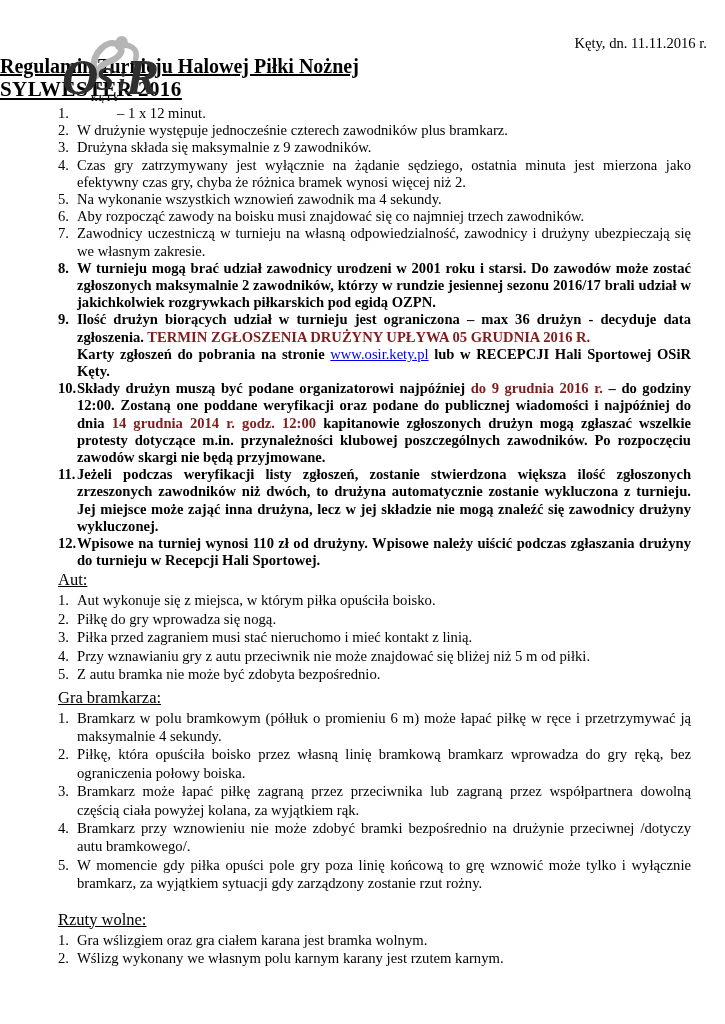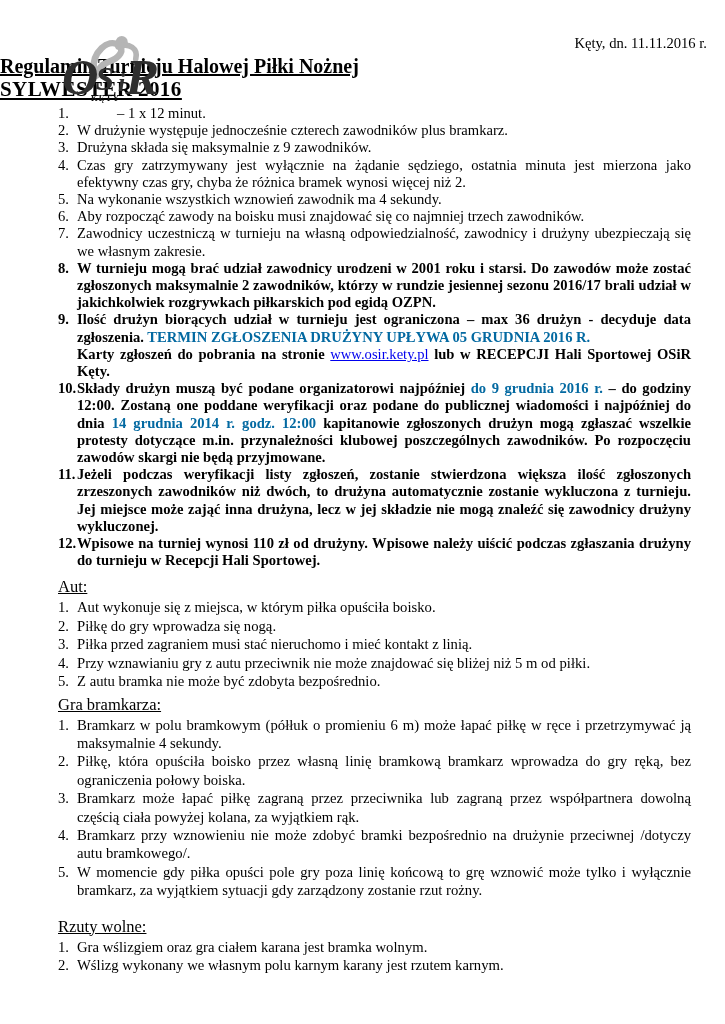--- a/index.html
+++ b/index.html
@@ -14,24 +14,24 @@
   .title-block { text-align:left; margin-top:3px;text-decoration:underline; }
   .title-1 { font-size:20px; font-weight:bold; text-decoration:underline; line-height:23px; }
   .title-2 { font-size:21px; font-weight:bold; text-decoration:underline; line-height:23px; letter-spacing:0.4px; }
   .content { padding:4px 34px 0 58px; }
   .rules { font-size:14.6px; line-height:17.2px; }
   .row { display:flex; text-align:justify; }
   .num { flex:0 0 19px; text-align:left; }
   .txt { flex:1; min-width:0; }
   .sub { padding-left:40px; }
   .bold { font-weight:bold; }
-  .red { color:#0369a1; }
+  .red { color:#7f1d1d; }
   .link { color:#0000ee; text-decoration:underline; font-weight:normal; cursor:pointer; }
   .section-heading { font-size:16.5px; line-height:21px; text-decoration:underline; }
-  .gap-lg { margin-top:7px; }
+  .gap-lg { margin-top:0; }
   .gap-sm { margin-top:3px; }
   .gap-xs { margin-top:16px; }
   .section-list { font-size:14.7px; line-height:18.4px; margin-top:1px; }
 </style>
 </head>
 <body>
 
 <div class="page">
 
   <div class="logo">

